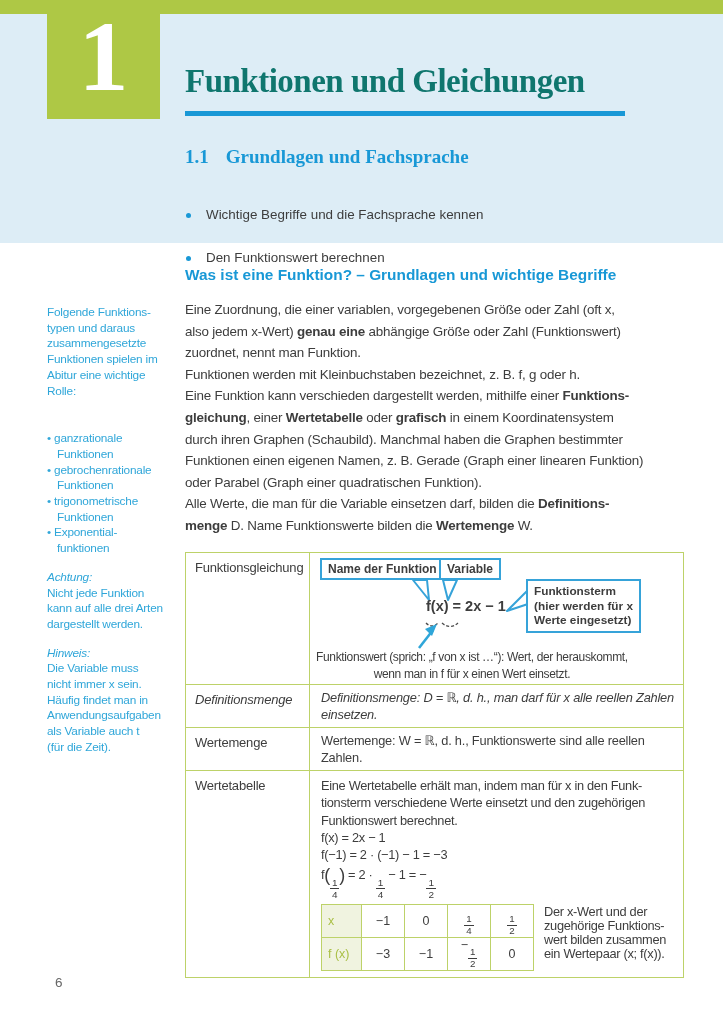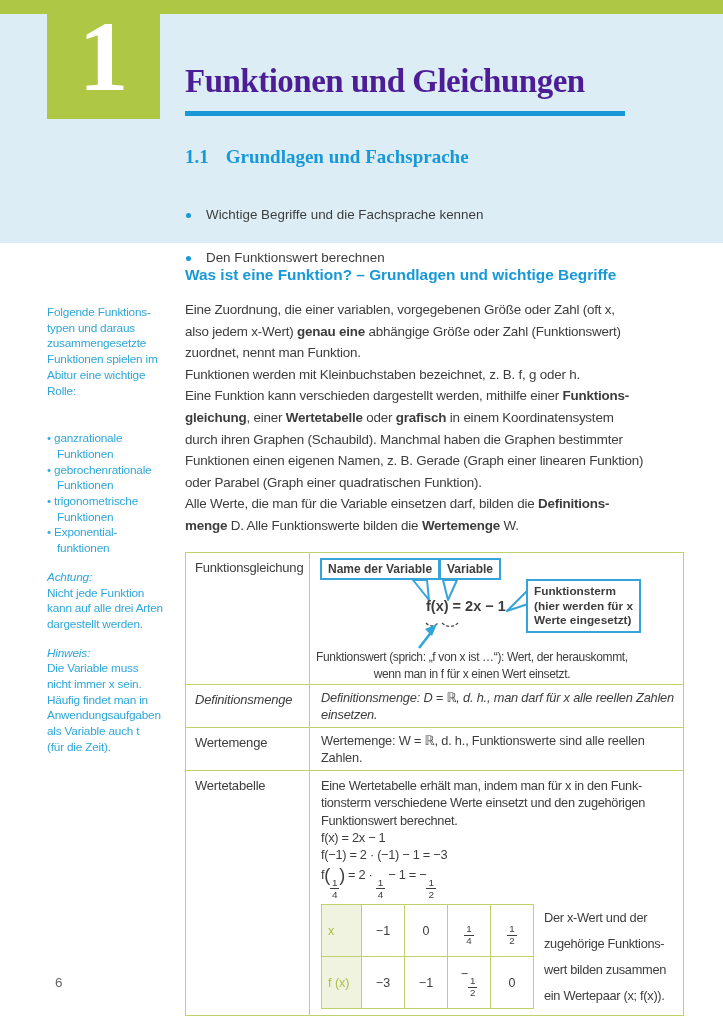--- a/index.html
+++ b/index.html
@@ -16,21 +16,21 @@
     position:absolute; left:47px; top:0; width:113px; height:119px; background:#aec845;
     display:flex; align-items:center; justify-content:center;
   }
   .chapterbox .num {
     font-family:"Liberation Serif","DejaVu Serif",serif; font-weight:bold;
     font-size:100px; color:#ffffff; line-height:100px; margin-top:-6px;
   }
   .booktitle {
     position:absolute; left:185px; top:63px;
     font-family:"Liberation Serif","DejaVu Serif",serif; font-weight:bold;
-    font-size:33px; letter-spacing:-0.5px; color:#4c1d95; white-space:nowrap;
+    font-size:33px; letter-spacing:-0.5px; color:#0f766e; white-space:nowrap;
   }
   .title-underline { position:absolute; left:185px; top:111px; width:440px; height:5px; background:#1898d6; }
   .sechead {
     position:absolute; left:185px; top:146px; display:flex; gap:17px;
     font-family:"Liberation Serif","DejaVu Serif",serif; font-weight:bold;
     font-size:19px; color:#1898d6; white-space:nowrap;
   }
   .hbullets { position:absolute; left:186px; top:179px; }
   .hbullet { display:flex; margin-bottom:12px; font-size:13.4px; color:#3d3d3d;margin-top:28px; }
   .hbullet .dot { width:5px; height:5px; border-radius:50%; background:#1898d6; margin:6px 15px 0 0; flex:0 0 5px; }
@@ -85,21 +85,21 @@
   .frac { display:inline-flex; flex-direction:column; align-items:center; vertical-align:-0.62em; font-size:0.78em; line-height:1.12; }
   .frac .num { border-bottom:1px solid currentColor; padding:0 2px; }
   .bp { font-size:1.4em; font-weight:normal; vertical-align:-0.12em; }
   .r4bottom { display:flex; margin-top:4px; }
   table.vtable { border-collapse:collapse; }
   .vtable td {
     border:1.5px solid #bdd269; width:43px; height:29.5px;
     text-align:center; font-size:12.5px; color:#3d3d3d; vertical-align:middle;
   }
   .vtable td.vl { width:40px; background:#f0f3e0; color:#a9bf45; text-align:left; padding-left:6px; }
-  .side-note { margin:1px 0 0 10px; font-size:12.8px; letter-spacing:-0.3px; line-height:26px; white-space:nowrap; }
+  .side-note { margin:1px 0 0 10px; font-size:12.8px; letter-spacing:-0.3px; line-height:14px; white-space:nowrap; }
   
   .pagenum { position:absolute; left:55px; top:975px; font-size:13.5px; color:#666; }
 </style>
 </head>
 <body>
 <div id="canvas">
 
   <div class="topbar"></div>
   <div class="band"></div>
   <div class="chapterbox">
@@ -147,38 +147,38 @@
       <div class="pline"><span>Eine Zuordnung, die einer variablen, vorgegebenen Größe oder Zahl (oft x,</span></div>
       <div class="pline"><span>also jedem x-Wert) </span><b>genau eine</b><span> abhängige Größe oder Zahl (Funktionswert)</span></div>
       <div class="pline"><span>zuordnet, nennt man Funktion.</span></div>
       <div class="pline"><span>Funktionen werden mit Kleinbuchstaben bezeichnet, z. B. f, g oder h.</span></div>
       <div class="pline"><span>Eine Funktion kann verschieden dargestellt werden, mithilfe einer </span><b>Funktions-</b></div>
       <div class="pline"><b>gleichung</b><span>, einer </span><b>Wertetabelle</b><span> oder </span><b>grafisch</b><span> in einem Koordinatensystem</span></div>
       <div class="pline"><span>durch ihren Graphen (Schaubild). Manchmal haben die Graphen bestimmter</span></div>
       <div class="pline"><span>Funktionen einen eigenen Namen, z. B. Gerade (Graph einer linearen Funktion)</span></div>
       <div class="pline"><span>oder Parabel (Graph einer quadratischen Funktion).</span></div>
       <div class="pline"><span>Alle Werte, die man für die Variable einsetzen darf, bilden die </span><b>Definitions-</b></div>
-      <div class="pline"><b>menge</b><span> D. Alle Funktionswerte bilden die </span><b>Wertemenge</b><span> W.</span></div>
+      <div class="pline"><b>menge</b><span> D. Name Funktionswerte bilden die </span><b>Wertemenge</b><span> W.</span></div>
     </div>
 
   <div class="ctable">
 
     <div class="trow r1">
       <div class="tlabel">Funktionsgleichung</div>
       <div class="tcontent">
         <svg class="diagram-svg" width="372" height="131" viewBox="0 0 372 131">
           <path d="M103,27 L119,47 L117,27 Z" fill="#ffffff" stroke="#36a3d9" stroke-width="2" stroke-linejoin="round"></path>
           <path d="M133,27 L138,47 L147,27 Z" fill="#ffffff" stroke="#36a3d9" stroke-width="2" stroke-linejoin="round"></path>
           <path d="M218,37 L197,58 L218,51 Z" fill="#ffffff" stroke="#36a3d9" stroke-width="2" stroke-linejoin="round"></path>
           <path d="M116,70 Q122,76 128,70" fill="none" stroke="#4a4a4a" stroke-width="1.3" stroke-dasharray="3,2"></path>
           <path d="M132,70 Q140,77 148,70" fill="none" stroke="#4a4a4a" stroke-width="1.3" stroke-dasharray="3,2"></path>
           <line x1="109" y1="95" x2="123" y2="77" stroke="#2fa6d9" stroke-width="2.6"></line>
           <path d="M127,71 L115,76 L122,83 Z" fill="#2fa6d9"></path>
         </svg>
-        <div class="callout co-name">Name der Variable</div>
+        <div class="callout co-name">Name der Funktion</div>
         <div class="callout co-var">Variable</div>
         <div class="callout co-term">Funktionsterm<br>(hier werden für x<br>Werte eingesetzt)</div>
         <div class="formula">f(x) = 2x − 1</div>
         <div class="fcaption">Funktionswert (sprich: „f von x ist …“): Wert, der herauskommt,<br>wenn man in f für x einen Wert einsetzt.</div>
       </div>
     </div>
 
     <div class="trow r2">
       <div class="tlabel">Definitionsmenge</div>
       <div class="tcontent">Definitionsmenge:  D = ℝ,  d. h., man darf für x alle reellen Zahlen einsetzen.</div>

